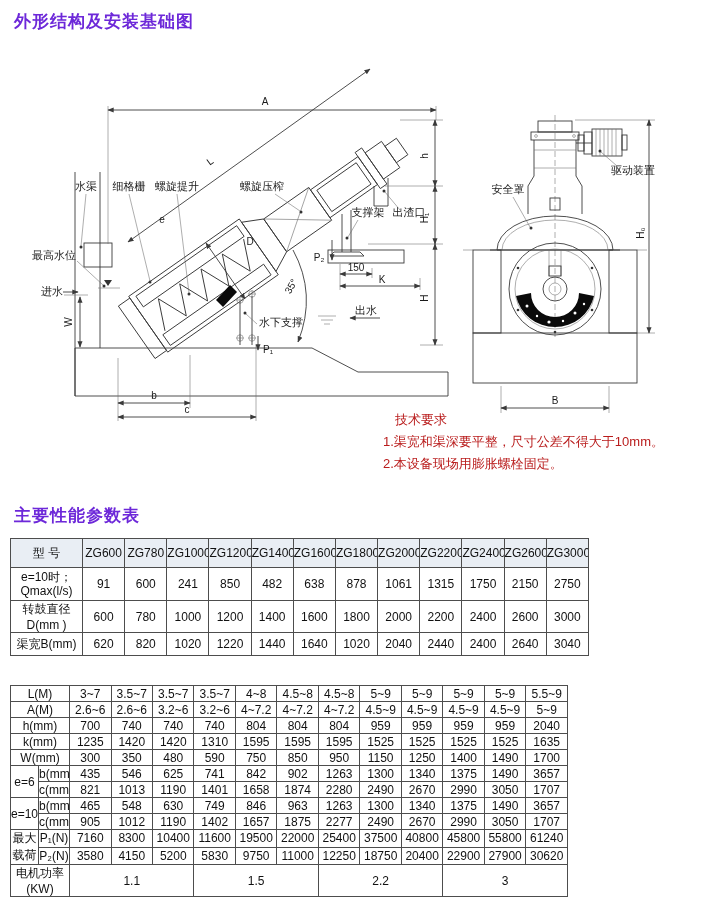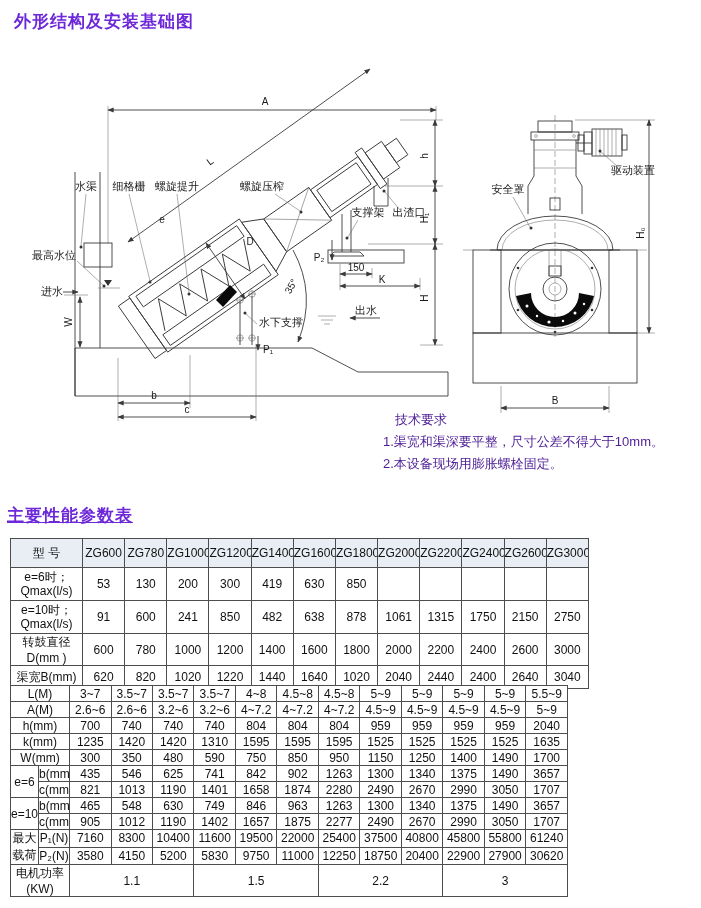--- a/index.html
+++ b/index.html
@@ -1,21 +1,21 @@
 <!DOCTYPE html>
 <html><head>
 <meta charset="utf-8">
 <style>
   html,body{margin:0;padding:0;background:#fff;}
   .page{position:relative;width:701px;height:908px;background:#fff;overflow:hidden;
         font-family:"Liberation Sans","DejaVu Sans",sans-serif;color:#111;}
   .blue-title{position:absolute;color:#6d28d9;font-size:17px;font-weight:bold;letter-spacing:1px;}
   #title1{left:14px;top:10px;}
-  #title2{left:7px;top:504px;text-decoration:underline;}
-  .techreq{position:absolute;left:383px;top:409px;font-size:13px;color:#4c1d95;line-height:22px;white-space:nowrap;}
+  #title2{left:14px;top:504px;}
+  .techreq{position:absolute;left:383px;top:409px;font-size:13px;color:#b91c1c;line-height:22px;white-space:nowrap;}
   .techreq .t{margin-left:12px;}
   svg.diagram{position:absolute;left:0;top:0;}
   svg .ln{stroke:#3a3a3a;stroke-width:0.9;fill:none;}
   svg .thin{stroke:#6a6a6a;stroke-width:0.55;fill:none;}
   svg text{fill:#1a1a1a;}
   svg .lab{font-size:11px;text-anchor:middle;}
   svg .dim{font-size:10px;text-anchor:middle;}
   table{border-collapse:collapse;table-layout:fixed;position:absolute;left:10px;background:#fff;}
   #t1{top:538px;width:579px;}
   #t2{top:685px;width:558px;}
@@ -255,35 +255,20 @@
           <th>ZG1400</th>
           <th>ZG1600</th>
           <th>ZG1800</th>
           <th>ZG2000</th>
           <th>ZG2200</th>
           <th>ZG2400</th>
           <th>ZG2600</th>
           <th>ZG3000</th>
         </tr>
         <tr class="tall">
-          <td class="lbl">e=6时；<br>Qmax(l/s)</td>
-          <td>53</td>
-          <td>130</td>
-          <td>200</td>
-          <td>300</td>
-          <td>419</td>
-          <td>630</td>
-          <td>850</td>
-          <td></td>
-          <td></td>
-          <td></td>
-          <td></td>
-          <td></td>
-        </tr>
-        <tr class="tall">
           <td class="lbl">e=10时；<br>Qmax(l/s)</td>
           <td>91</td>
           <td>600</td>
           <td>241</td>
           <td>850</td>
           <td>482</td>
           <td>638</td>
           <td>878</td>
           <td>1061</td>
           <td>1315</td>

